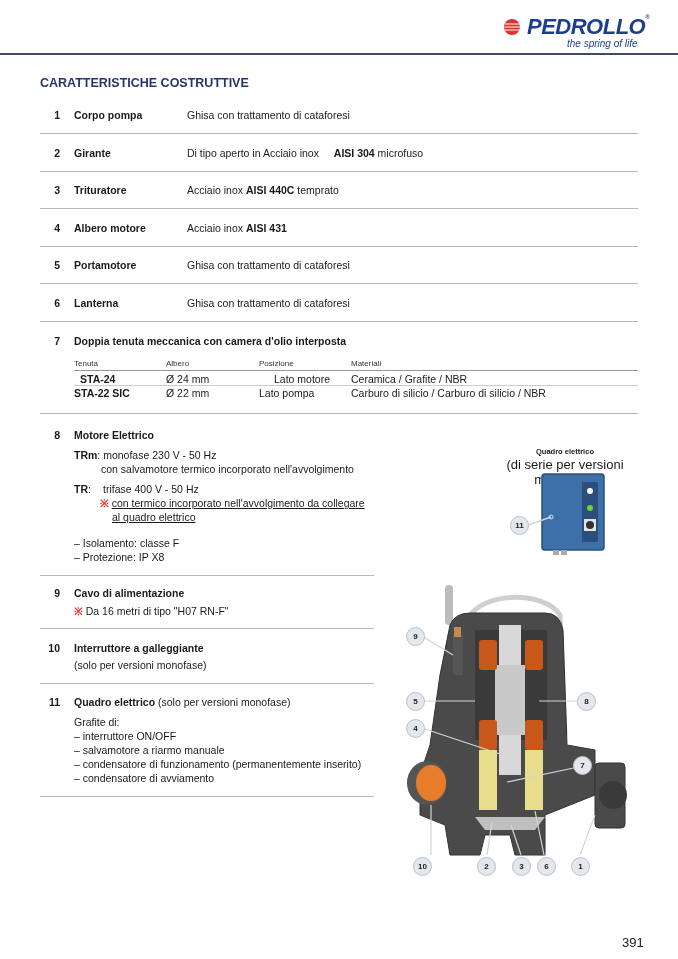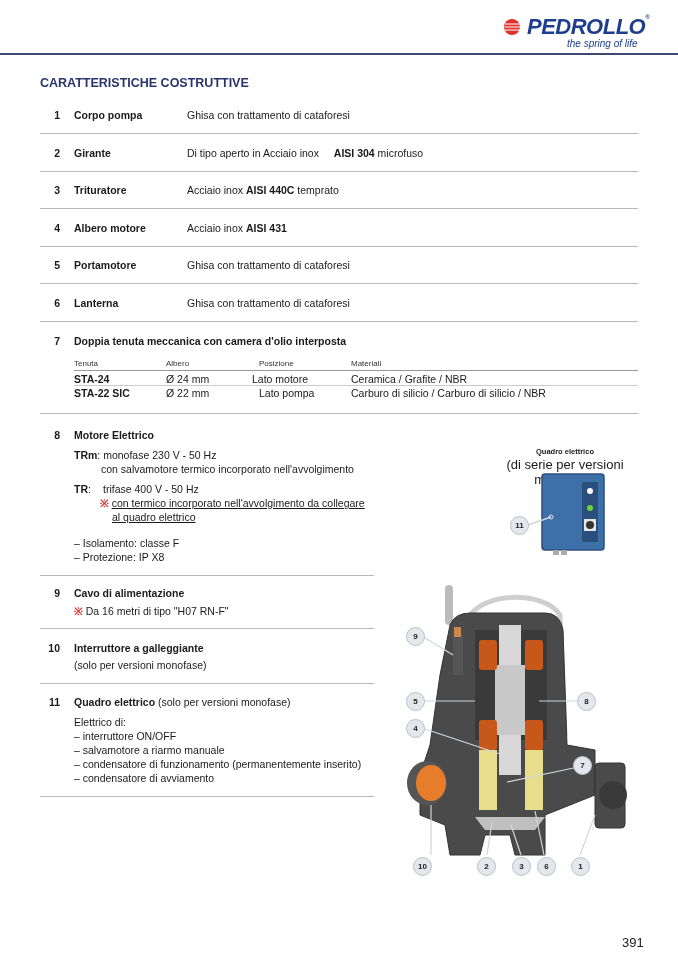--- a/index.html
+++ b/index.html
@@ -95,23 +95,23 @@
   <span class="num">7</span>
   <span class="name">Doppia tenuta meccanica con camera d'olio interposta</span>
 </div>
 <div>
   <span class="seal-head" style="left:74px;top:359px;position:absolute;">Tenuta</span>
   <span class="seal-head" style="left:166px;top:359px;position:absolute;">Albero</span>
   <span class="seal-head" style="left:259px;top:359px;position:absolute;">Posizione</span>
   <span class="seal-head" style="left:351px;top:359px;position:absolute;">Materiali</span>
   <div class="seal-line"></div>
   <div>
-    <span class="txt bold" style="left:74px;top:372px;">STA-24</span>
+    <span class="txt bold" style="left:80px;top:372px;">STA-24</span>
     <span class="txt" style="left:166px;top:372px;">Ø 24 mm</span>
-    <span class="txt" style="left:252px;top:372px;">Lato motore</span>
+    <span class="txt" style="left:274px;top:372px;">Lato motore</span>
     <span class="txt" style="left:351px;top:372px;">Ceramica / Grafite / NBR</span>
   </div>
   <div class="seal-line2"></div>
   <div>
     <span class="txt bold" style="left:74px;top:386px;">STA-22 SIC</span>
     <span class="txt" style="left:166px;top:386px;">Ø 22 mm</span>
     <span class="txt" style="left:259px;top:386px;">Lato pompa</span>
     <span class="txt" style="left:351px;top:386px;">Carburo di silicio / Carburo di silicio / NBR</span>
   </div>
 </div>
@@ -142,21 +142,21 @@
   <span class="num">10</span>
   <span class="name">Interruttore a galleggiante</span>
 </div>
 <div class="txt" style="left:74px;top:658px;">(solo per versioni monofase)</div>
 <div class="divider" style="top:683px;width:334px;"></div>
 
 <div class="row" style="top:696px;">
   <span class="num">11</span>
   <span class="name" style="white-space:nowrap;"><span>Quadro elettrico</span><span style="font-weight:normal"> (solo per versioni monofase)</span></span>
 </div>
-<div class="txt" style="left:74px;top:715px;">Elettrico di:</div>
+<div class="txt" style="left:74px;top:715px;">Grafite di:</div>
 <div class="txt" style="left:74px;top:729px;">–  interruttore ON/OFF</div>
 <div class="txt" style="left:74px;top:743px;">–  salvamotore a riarmo manuale</div>
 <div class="txt" style="left:74px;top:757px;">–  condensatore di funzionamento (permanentemente inserito)</div>
 <div class="txt" style="left:74px;top:771px;">–  condensatore di avviamento</div>
 <div class="divider" style="top:796px;width:334px;"></div>
 
 <div class="panel-title">Quadro elettrico</div>
 <div class="panel-sub">(di serie per versioni monofase)</div>
 <svg style="position:absolute;left:505px;top:470px;" width="110" height="90" viewBox="0 0 110 90">
   <rect x="37" y="4" width="62" height="76" rx="3" fill="#3d6fa8" stroke="#2a4f7c" stroke-width="1.5"></rect>

